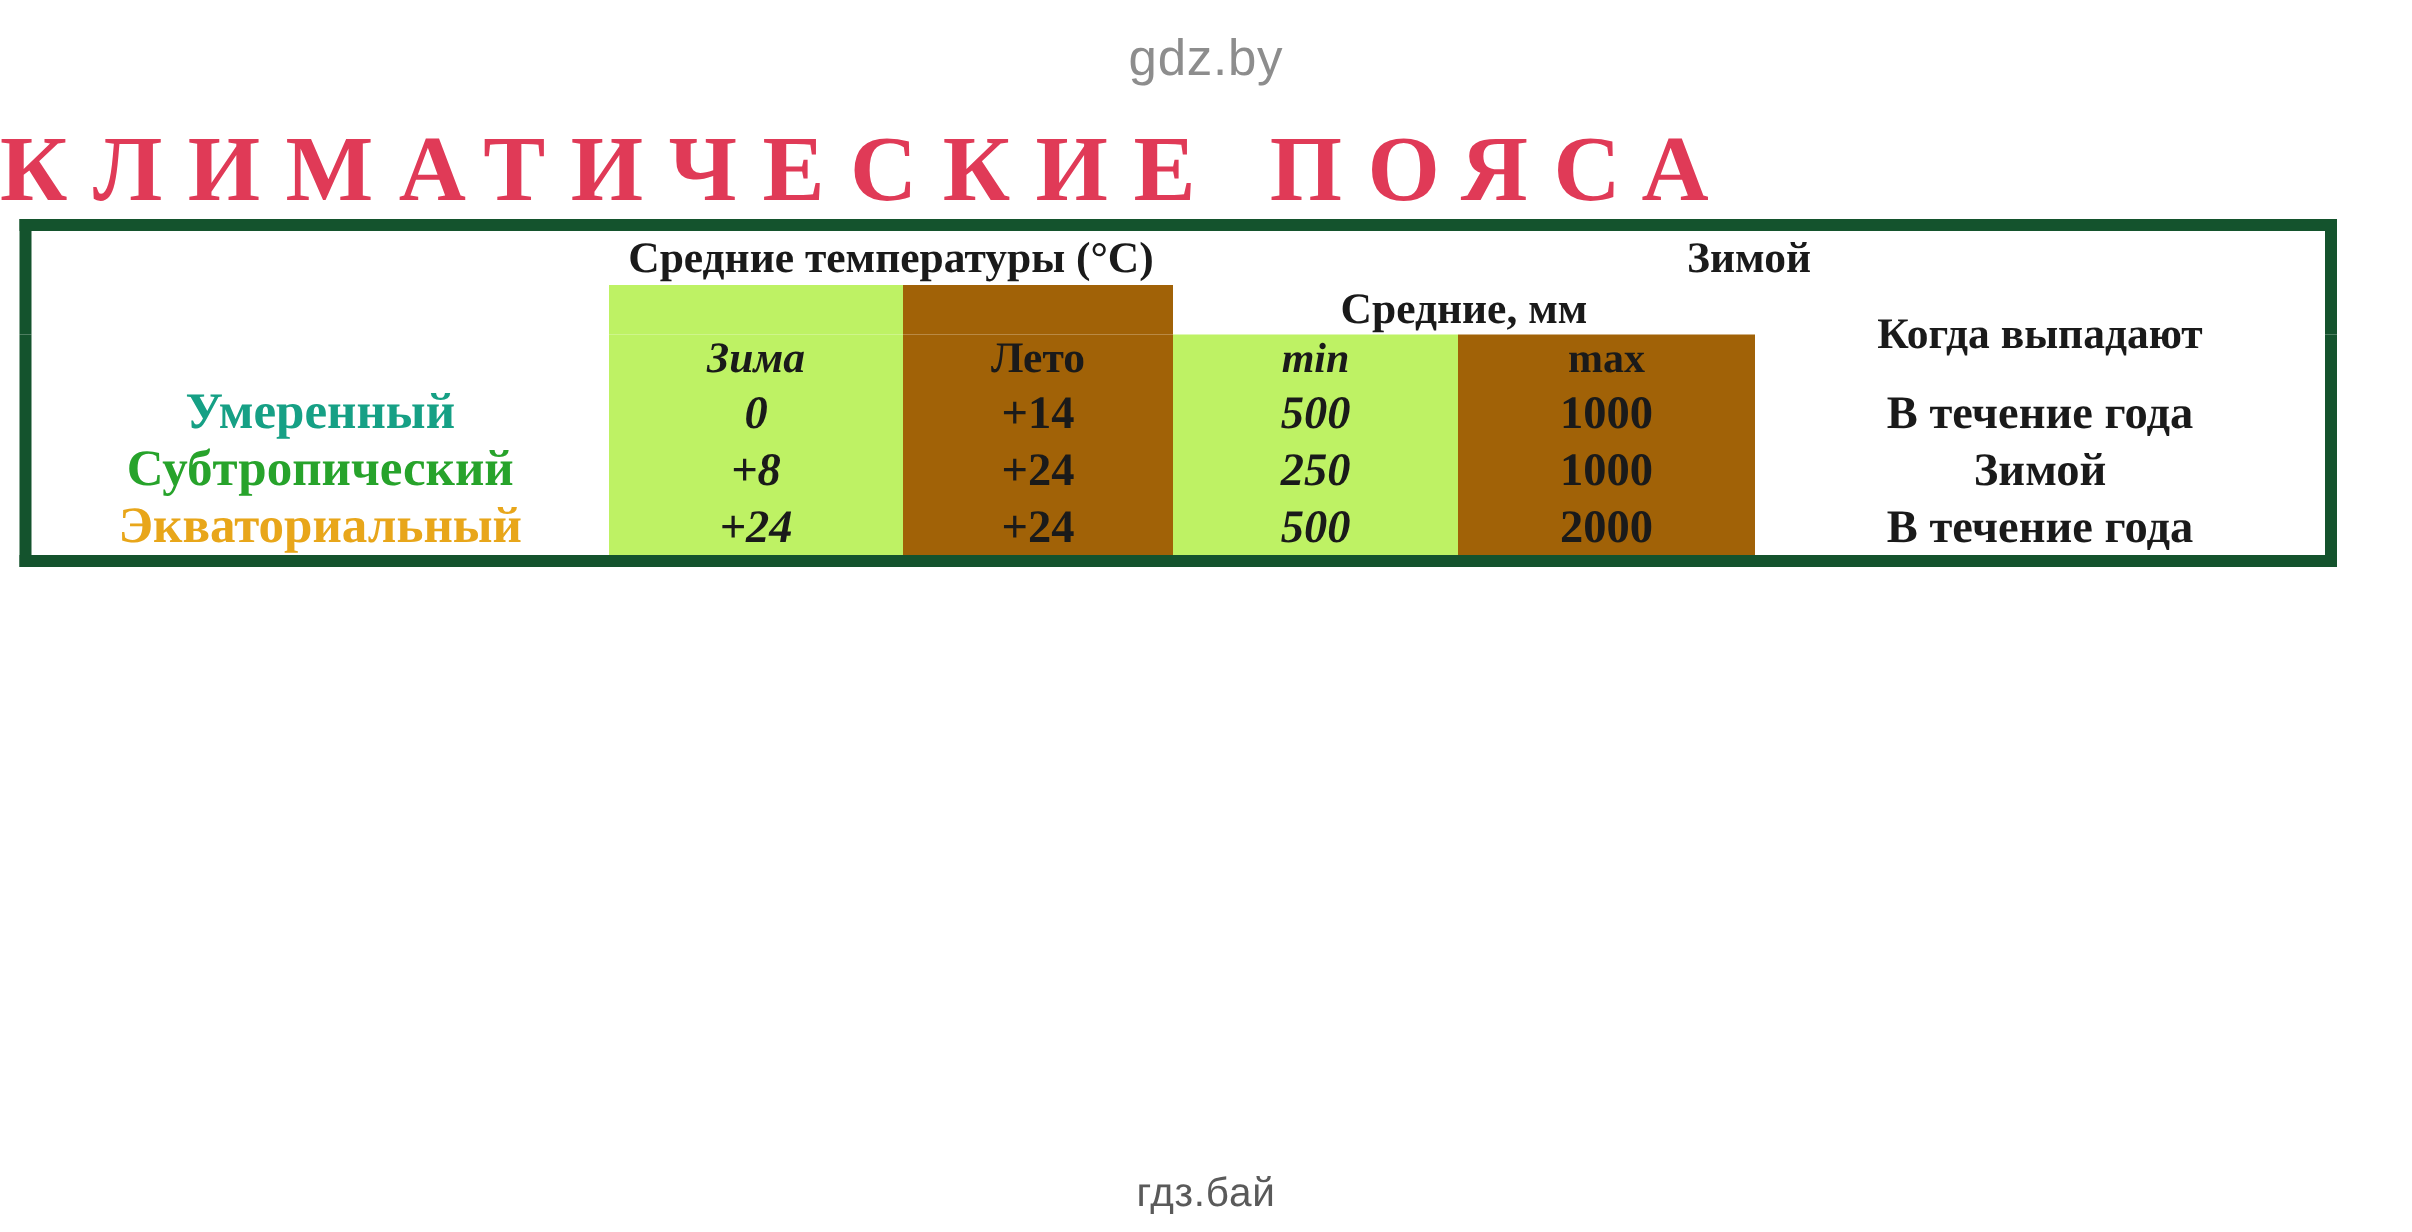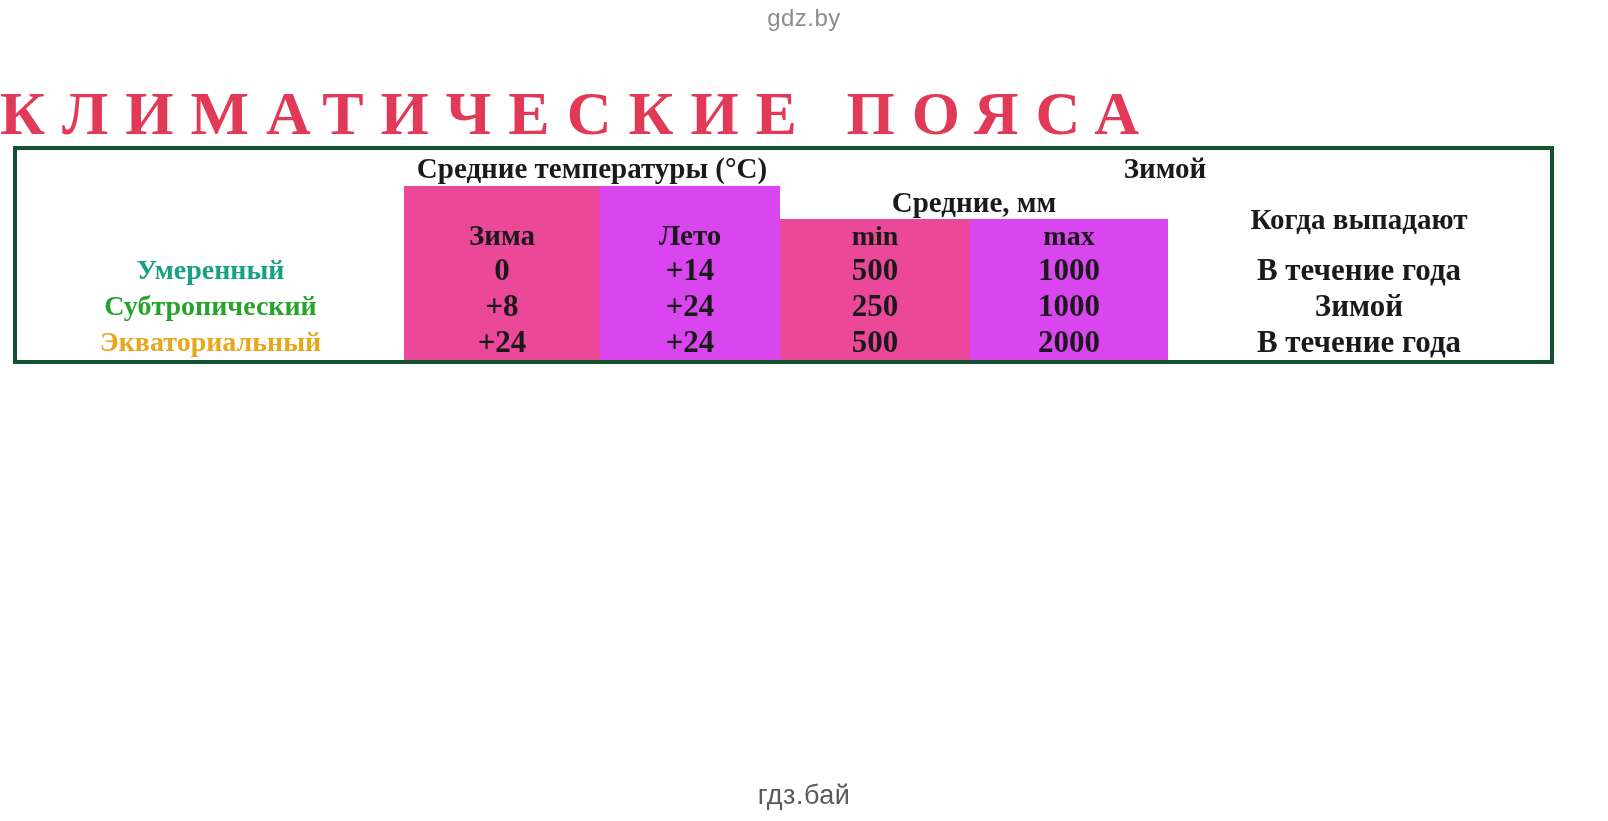--- a/index.html
+++ b/index.html
@@ -11,26 +11,26 @@
     width: 1608px;
     height: 821px;
     font-family: "Liberation Serif", serif;
     color: #1a1a1a;
     position: relative;
     overflow: hidden;
   }
 
   .watermark-top {
     position: absolute;
-    top: 4px;
+    top: 20px;
     left: 0;
     width: 100%;
     text-align: center;
     font-family: "Liberation Sans", sans-serif;
-    font-size: 24px;
+    font-size: 34px;
     color: #8d8d8d;
     letter-spacing: 0.5px;
   }
 
   .watermark-bottom {
     position: absolute;
     bottom: 10px;
     left: 0;
     width: 100%;
     text-align: center;
@@ -57,62 +57,62 @@
     position: absolute;
     left: 13px;
     top: 146px;
     width: 1537px;
   }
 
   table.climate {
     border-collapse: collapse;
     width: 100%;
     table-layout: fixed;
-    border: 4px solid #14532d;
+    border: 8px solid #14532d;
   }
 
   table.climate td, table.climate th {
     border: 0;
     padding: 0;
     text-align: center;
     vertical-align: middle;
     font-family: "Liberation Serif", serif;
     font-weight: bold;
   }
 
   
   .vsep-left  { border-left: 3px dashed #111; }
   .vsep-right { border-right: 3px dashed #111; }
 
   .hsep-bottom-thick { border-bottom: 5px solid #111; }
   .hsep-top-thick { border-top: 5px solid #111; }
 
-  .cell-blue { background: #ec4899; }
-  .cell-peach { background: #d946ef; }
+  .cell-blue { background: #bef264; font-style: italic; }
+  .cell-peach { background: #a16207; }
 
   .hdr-group {
     font-size: 29px;
     line-height: 1.25;
     padding: 14px 8px 10px 8px;
   }
   .hdr-sub {
     font-size: 29px;
     padding: 10px 6px;
   }
   .hdr-minmax {
     font-size: 28px;
     padding: 10px 6px;
   }
   .hdr-when {
     font-size: 29px;
     padding: 10px 6px;
   }
 
   .row-label {
-    font-size: 28px;
+    font-size: 34px;
     padding: 16px 6px;
     white-space: nowrap;
   }
   .label-temperate { color: #16a085; }
   .label-subtropical { color: #27a32b; }
   .label-equatorial { color: #e8a61a; }
 
   .data-cell {
     font-size: 31px;
     padding: 16px 6px;

